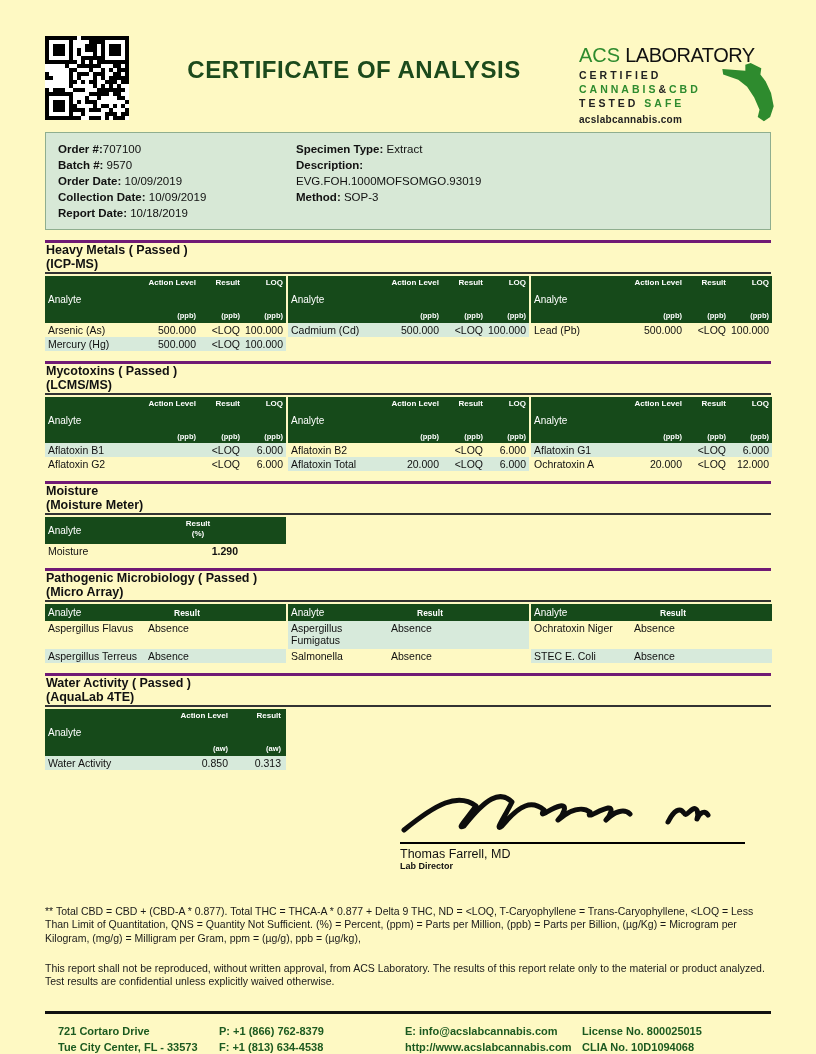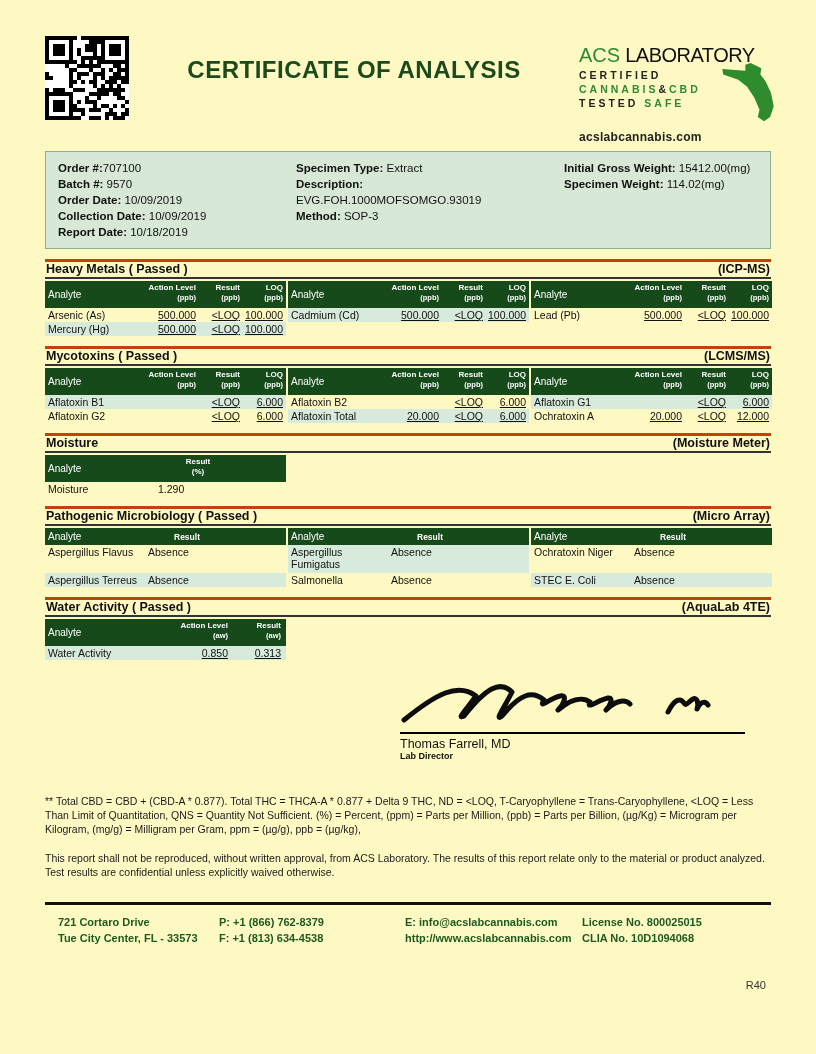--- a/index.html
+++ b/index.html
@@ -10,46 +10,46 @@
   .qr-box { width:84px; height:84px; flex:0 0 84px; }
   .hdr-title { flex:1; text-align:center; padding-top:20px; }
   .hdr-title h1 { font-size:24px; font-weight:bold; color:#1c4a1c; letter-spacing:0.5px; }
   .logo { width:192px; flex:0 0 192px; position:relative; padding-top:8px; min-height:88px; }
   .logo-l1 { font-size:20px; }
   .logo-acs { color:#2e8b2e; font-weight:normal; }
   .logo-lab { color:#111; letter-spacing:-0.5px; }
   .logo-row { font-size:10.5px; font-weight:bold; letter-spacing:3px; margin-top:2px; color:#222; }
   .grn { color:#2e8b2e; }
   .blk { color:#222; }
-  .logo-site { font-size:12px; font-weight:bold; color:#222; letter-spacing:0.3px; margin-top:21px; }
+  .logo-site { font-size:10px; font-weight:bold; color:#222; letter-spacing:0.3px; margin-top:5px; }
   .florida { position:absolute; right:-4px; top:26px; }
   .customer { padding:8px 45px 0 45px; font-size:15px; }
   .customer b { font-weight:bold; }
   .order-box { margin:7px 45px 0 45px; background:#d7e8d6; border:1px solid #8fae8f;
                padding:8px 12px; display:flex; font-size:11.5px; line-height:1.4; min-height:90px; }
   .ob-col b { font-weight:bold; }
   .ob-c1 { width:238px; } .ob-c2 { width:268px; } .ob-c3 { flex:1; }
   .section { margin:10px 45px 0 45px; }
-  .sec-head { display:flex; justify-content:space-between; border-top:3px solid #c2410c;
-              border-bottom:2px solid #333; font-weight:bold; font-size:12.5px; padding:0 1px 1px 1px; }
+  .sec-head { display:flex; justify-content:space-between; border-top:3px solid #701a75;
+              border-bottom:2px solid #333; font-weight:bold; font-size:12.5px; padding:0 1px 1px 1px;flex-direction:column; }
   .tgroups { display:flex; gap:2px; margin-top:2px; }
   .tg { width:241px; flex:0 0 241px; }
   .tg-head { background:#164a1a; color:#fff; display:grid; padding:2px 3px; min-height:27px; }
   .g4 { grid-template-columns:84px 64px 44px 43px; }
   .g2m { grid-template-columns:100px 1fr; }
   .g2s { grid-template-columns:110px 80px; }
   .g3w { grid-template-columns:108px 72px 53px; }
   .h-analyte { font-size:10px; align-self:center; }
   .h-num { text-align:right; font-size:8px; font-weight:bold; line-height:1.25; }
-  .h-num .unit { display:block; font-size:7.5px; }
+  .h-num .unit { display:block; font-size:7.5px;margin-top:23px; }
   .h-center { text-align:center; font-size:8px; font-weight:bold; line-height:1.25; align-self:start; }
   .h-res-m { font-size:8.5px; font-weight:bold; padding-left:26px; align-self:center; }
   .trow { display:grid; font-size:10.5px; padding:1px 3px; min-height:13px; }
-  .trow .num { text-align:right;text-decoration:underline; }
-  .trow .ctr { text-align:left; }
+  .trow .num { text-align:right; }
+  .trow .ctr { text-align:right;font-weight:bold; }
   .shaded { background:#d7eadb; }
   .tall { min-height:28px; }
   .micro-head { min-height:17px; }
   .sig-wrap { margin:12px 45px 0 400px; width:345px; }
   .sig-line { border-bottom:2px solid #000; }
   .sig-name { font-size:12.5px; margin-top:3px; }
   .sig-role { font-size:9px; font-weight:bold; }
   .notes { margin:34px 45px 0 45px; font-size:10.5px; line-height:1.3; color:#1a1a1a; }
   .note2 { margin-top:16px; }
   .foot-rule { margin:22px 45px 0 45px; border-top:3px solid #111; }
@@ -239,24 +239,20 @@
       <div><b>Batch #:</b> <span>9570</span></div>
       <div><b>Order Date:</b> <span>10/09/2019</span></div>
       <div><b>Collection Date:</b> <span>10/09/2019</span></div>
       <div><b>Report Date:</b> <span>10/18/2019</span></div>
     </div>
     <div class="ob-col ob-c2">
       <div><b>Specimen Type:</b> <span>Extract</span></div>
       <div><b>Description:</b><br><span>EVG.FOH.1000MOFSOMGO.93019</span></div>
       <div><b>Method:</b> <span>SOP-3</span></div>
     </div>
-    <div class="ob-col ob-c3">
-      <div><b>Initial Gross Weight:</b> <span>15412.00(mg)</span></div>
-      <div><b>Specimen Weight:</b> <span>114.02(mg)</span></div>
-    </div>
   </div>
 
   <div class="section">
     <div class="sec-head">
       <span>Heavy Metals ( Passed )</span>
       <span>(ICP-MS)</span>
     </div>
     <div class="tgroups">
       <div class="tg">
         <div class="tg-head g4">

